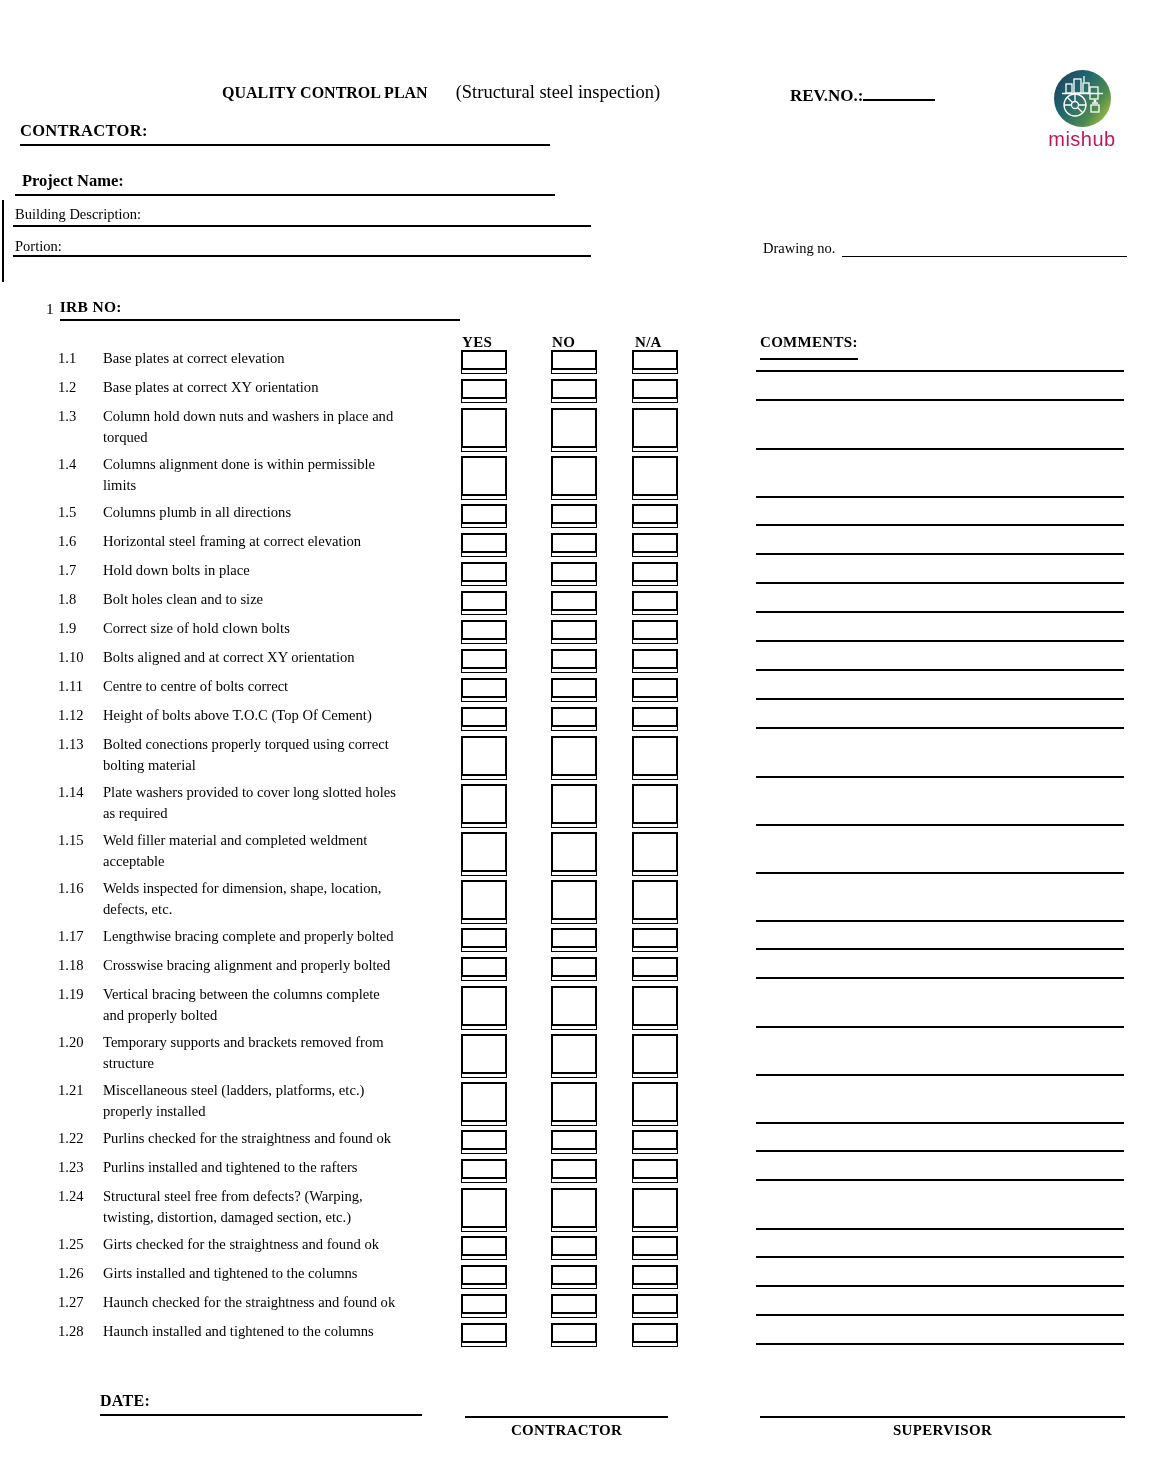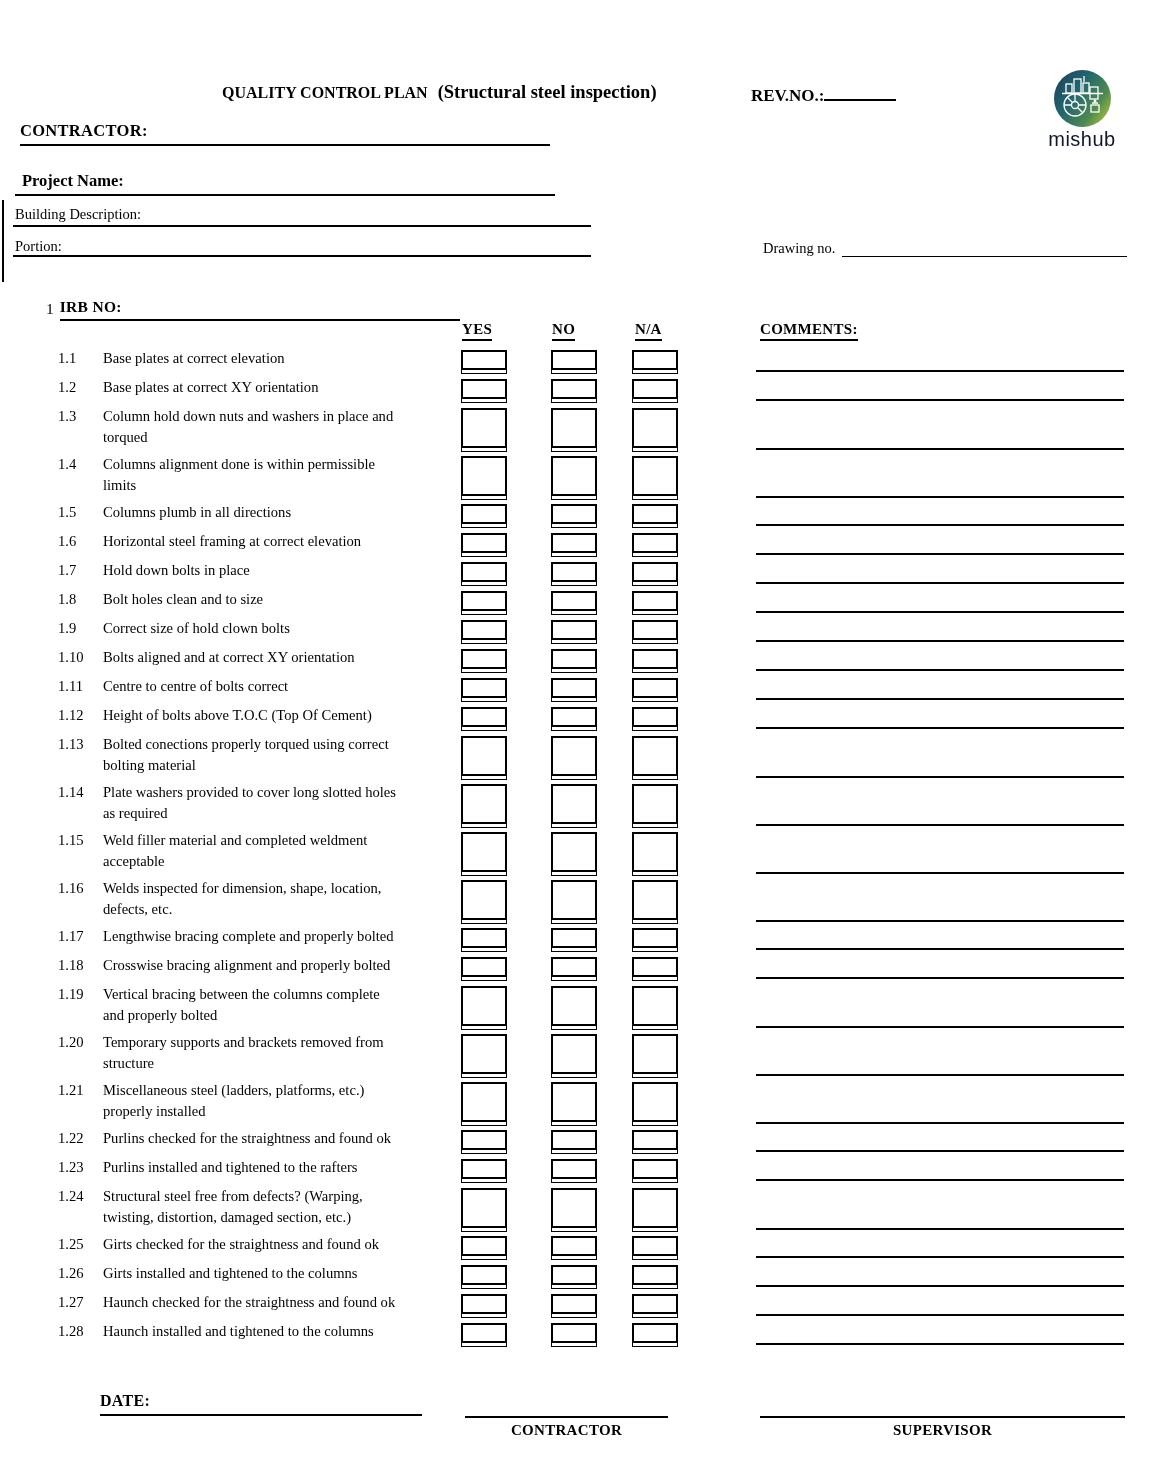--- a/index.html
+++ b/index.html
@@ -7,30 +7,30 @@
     position:relative;
     width:1158px;height:1484px;
     background:#ffffff;
     font-family:"Liberation Serif",serif;
     color:#000;
     overflow:hidden;
   }
   
   .title-wrap{position:absolute;left:222px;top:82px;white-space:nowrap;}
   .title-main{font-size:16px;font-weight:bold;}
-  .title-paren{font-size:18.5px;font-weight:bold;margin-left:10px;}
-  .rev-wrap{position:absolute;left:751px;top:84px;font-weight:bold;font-size:17px;white-space:nowrap;}
+  .title-paren{font-size:18.5px;font-weight:normal;margin-left:28px;}
+  .rev-wrap{position:absolute;left:790px;top:84px;font-weight:bold;font-size:17px;white-space:nowrap;}
   .rev-blank{display:inline-block;width:72px;height:15px;border-bottom:2px solid #000;vertical-align:baseline;}
 
   .logo{position:absolute;left:1042px;top:70px;width:80px;text-align:center;}
   .logo-circle{width:57px;height:57px;border-radius:50%;margin:0 auto;
     background:linear-gradient(125deg,#1e3c5a 0%,#21656f 38%,#4e8a50 70%,#c9d437 100%);
     position:relative;overflow:hidden;}
   .logo-circle svg{position:absolute;left:0;top:0;}
-  .logo-word{font-family:"Liberation Sans",sans-serif;font-size:20px;color:#0f172a;
+  .logo-word{font-family:"Liberation Sans",sans-serif;font-size:20px;color:#be185d;
     letter-spacing:.5px;margin-top:1px;}
 
   .field{position:absolute;border-bottom:2px solid #000;box-sizing:border-box;}
   .field .lbl{display:inline-block;}
   .f-contractor{left:20px;top:121px;width:530px;padding-bottom:3px;font-weight:bold;font-size:16.5px;letter-spacing:.3px;}
   .f-project{left:15px;top:171px;width:540px;padding-bottom:3px;font-weight:bold;font-size:16.5px;}
   .f-project .lbl{margin-left:7px;}
   .f-building{left:13px;top:206px;width:578px;padding-bottom:2px;font-size:14.5px;}
   .f-building .lbl{margin-left:2px;}
   .f-portion{left:13px;top:238px;width:578px;font-size:14.5px;}
@@ -39,21 +39,21 @@
   .drawing-wrap{position:absolute;left:763px;top:239px;width:364px;display:flex;align-items:flex-end;font-size:14.5px;}
   .drawing-line{flex:1;border-bottom:1.5px solid #000;height:17px;margin-left:6px;}
 
   .edge-artifact{position:absolute;left:2px;top:200px;height:82px;width:0;border-left:2.5px solid #000;}
 
   
   .irb-wrap{position:absolute;left:46px;top:298px;display:flex;align-items:flex-end;font-size:15.5px;}
   .irb-num{margin-right:6px;padding-bottom:3px;}
   .irb-field{width:400px;border-bottom:2px solid #000;padding-bottom:3px;font-weight:bold;letter-spacing:.3px;}
 
-  .col-head{position:absolute;top:321px;font-weight:bold;font-size:15px;border-bottom:2px solid #000;padding-bottom:1px;letter-spacing:.3px;}
+  .col-head{position:absolute;top:334px;font-weight:bold;font-size:15px;border-bottom:2px solid #000;padding-bottom:7px;letter-spacing:.3px;}
   .ch-yes{left:462px;} .ch-no{left:552px;} .ch-na{left:635px;} .ch-comments{left:760px;}
 
   
   .rows{position:absolute;left:58px;top:347px;width:1067px;}
   .row{display:grid;grid-template-columns:45px 358px 46px 44px 46px 35px 46px 78px 368px;
        height:29px;align-items:start;}
   .row.tall{height:48px;}
   .num,.txt{font-size:14.6px;line-height:20.5px;padding-top:1px;}
   .txt{white-space:pre-line;}
   .cb{width:46px;height:20px;border:2px solid #000;margin-top:3px;position:relative;box-sizing:border-box;background:#fff;}

